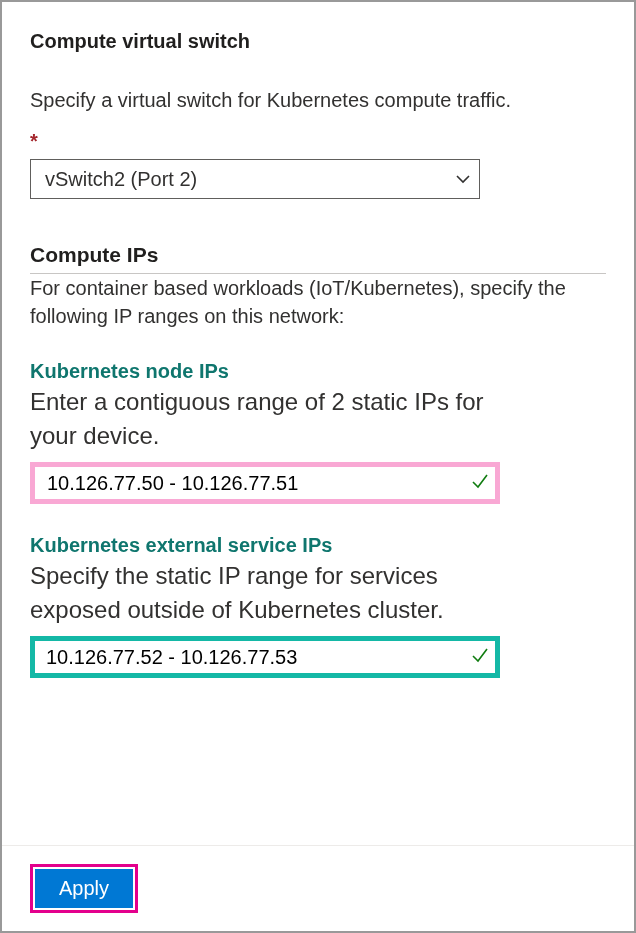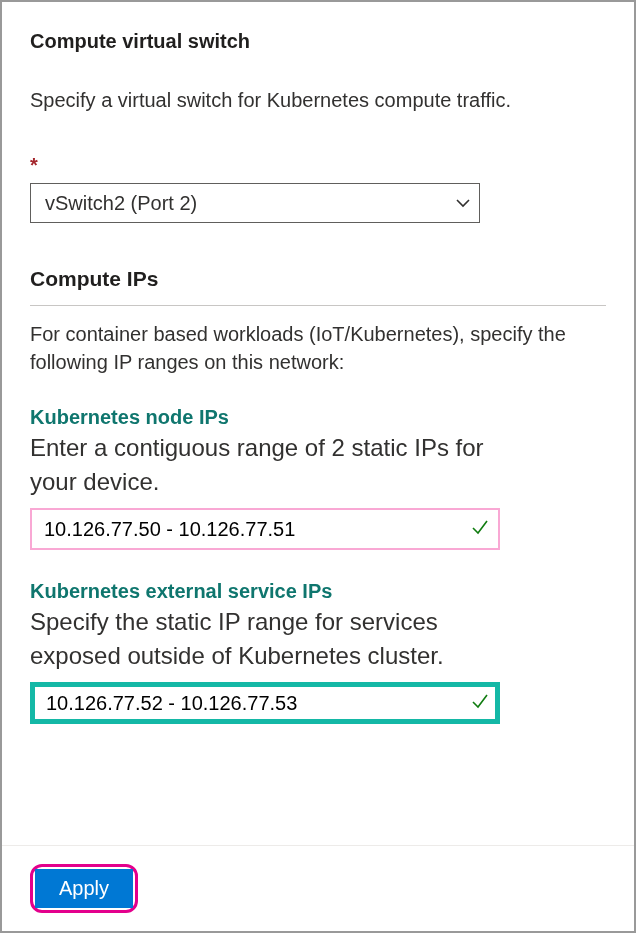--- a/index.html
+++ b/index.html
@@ -20,21 +20,21 @@
     .page-title {
       font-size: 20px;
       font-weight: 600;
       margin-bottom: 36px;
       color: #201f1e;
     }
     .description {
       font-size: 20px;
       font-weight: 400;
       color: #323130;
-      margin-bottom: 42px;
+      margin-bottom: 18px;
     }
     .field-label {
       font-size: 20px;
       font-weight: 400;
       margin-bottom: 6px;
       display: flex;
       align-items: center;
     }
     .required-asterisk {
       color: #a4262c;
@@ -61,23 +61,22 @@
     .chevron {
       position: absolute;
       right: 10px;
       top: 50%;
       transform: translateY(-50%);
       pointer-events: none;
     }
     .section-header {
       font-size: 21px;
       font-weight: 600;
-      padding-bottom: 14px;
+      padding-bottom: 6px;
       border-bottom: 1px solid #c8c6c4;
-      margin-bottom: 14px;
       color: #201f1e;
     }
     .section-desc {
       font-size: 20px;
       font-weight: 400;
       color: #323130;
       margin-bottom: 30px;
       line-height: 1.4;
     }
     .subfield-label {
@@ -95,21 +94,21 @@
       max-width: 460px;
     }
     .input-wrapper {
       position: relative;
       width: 470px;
       margin-bottom: 30px;
     }
     .text-input {
       width: 100%;
       height: 42px;
-      border: 2px solid #f9a8d4;
+      border: 5px solid #f9a8d4;
       background: #fff;
       font-size: 20px;
       padding: 0 23px 0 12px;
       font-family: inherit;
       outline: none;
     }
     .text-input.focused {
       border: 5px solid #14b8a6;
       padding: 0 39px 0 11px;
     }
@@ -125,21 +124,21 @@
       bottom: 0;
       left: 0;
       right: 0;
       border-top: 1px solid #edebe9;
       padding: 18px 28px;
     }
     .apply-wrapper {
       display: inline-block;
       border: 3px solid #e3008c;
       padding: 2px;
-      border-radius: 12px;
+      border-radius: 0;
     }
     .apply-button {
       background: #0078d4;
       color: #fff;
       border: none;
       font-size: 20px;
       font-weight: 400;
       padding: 8px 24px;
       cursor: pointer;
       font-family: inherit;

